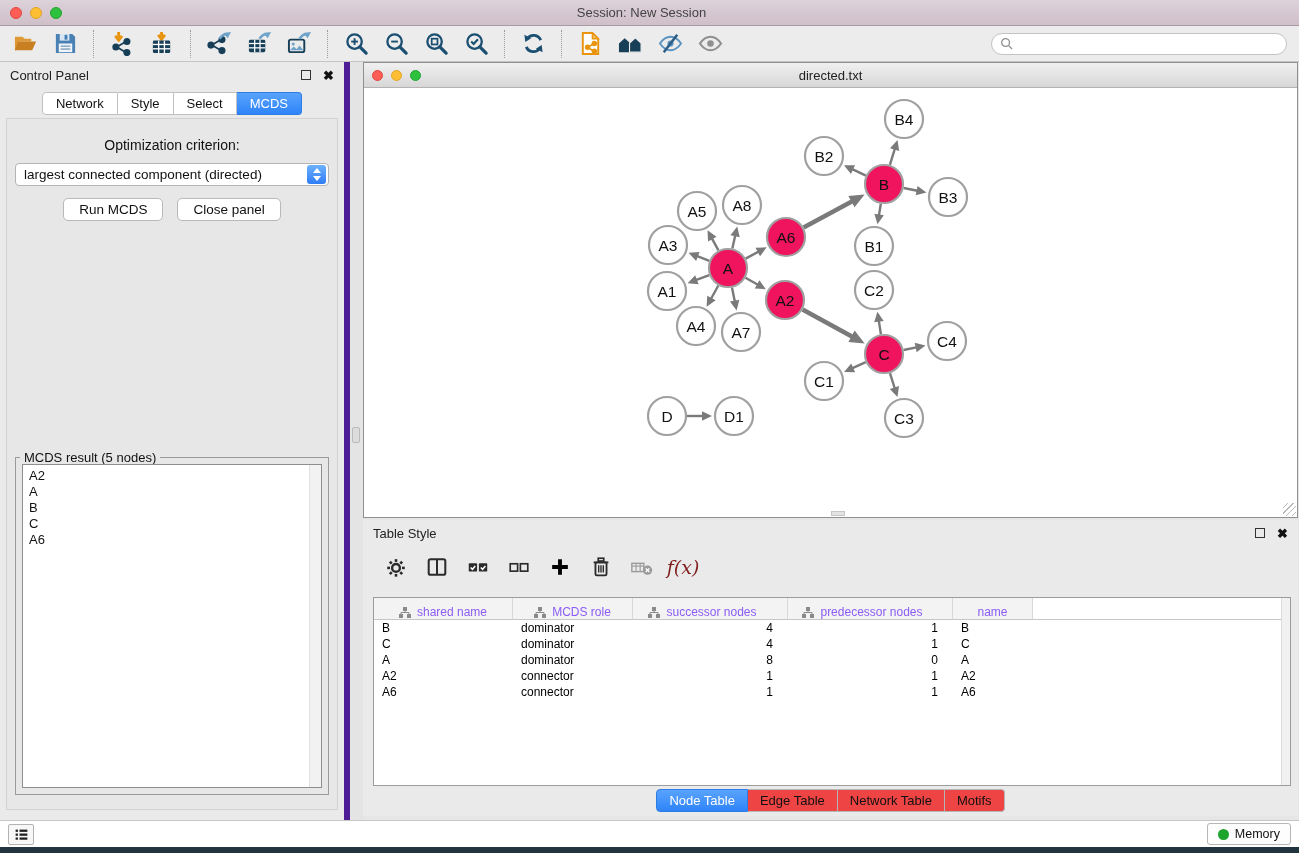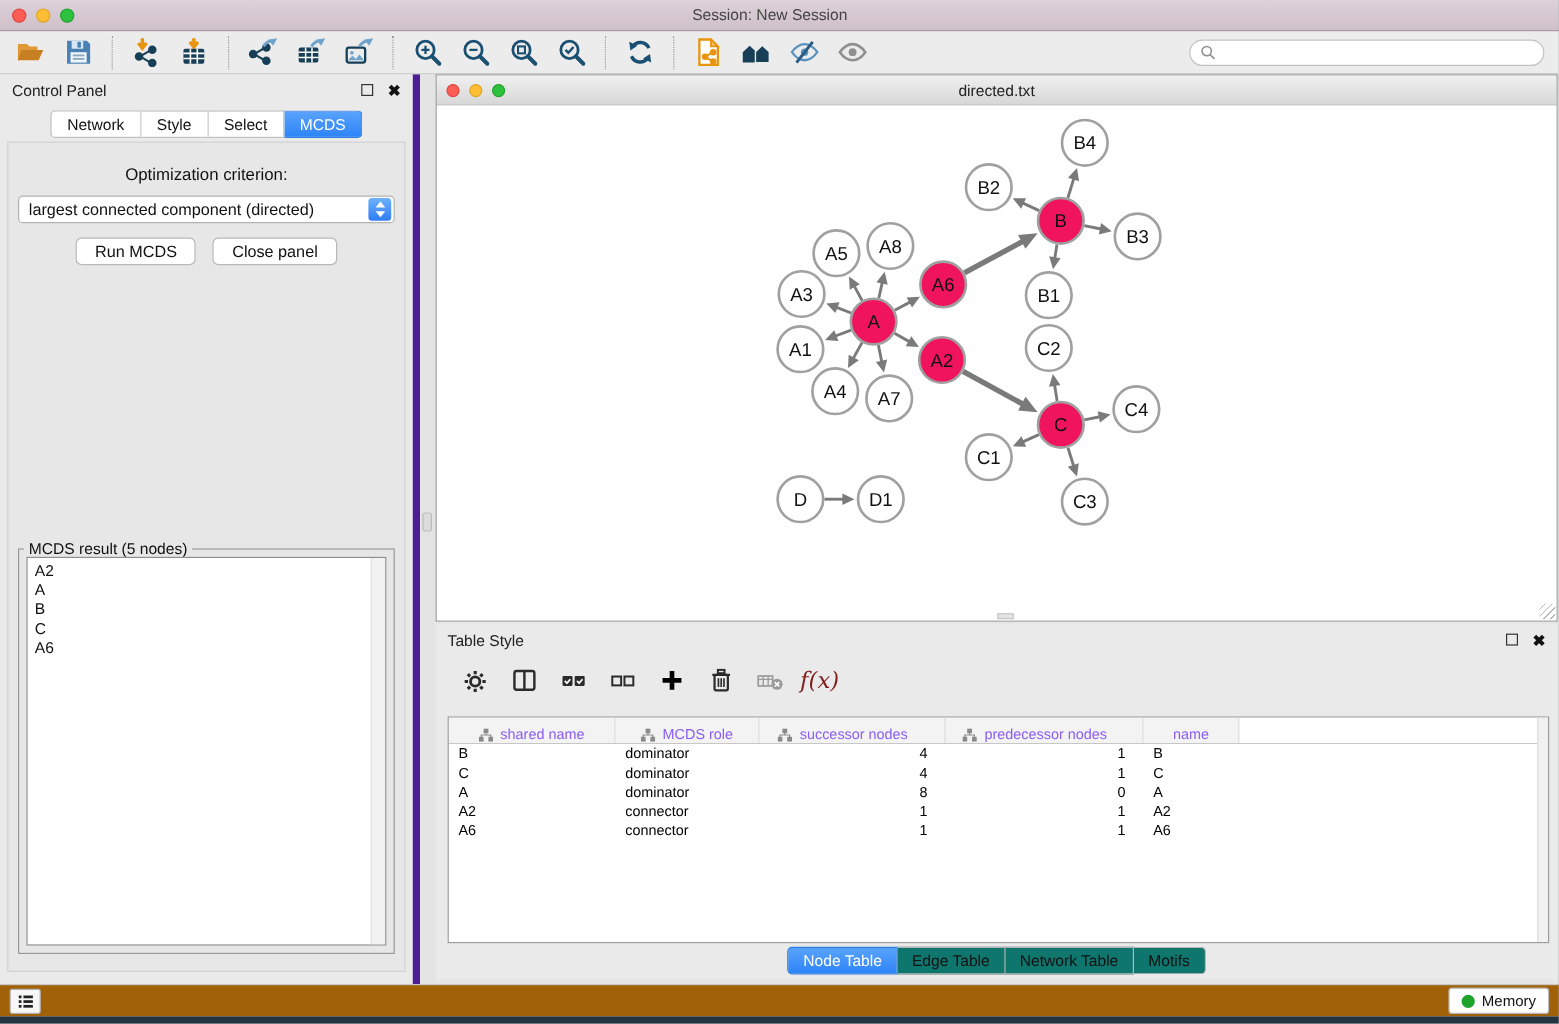--- a/index.html
+++ b/index.html
@@ -100,27 +100,27 @@
   .dt-header { display:flex; height:22px; border-bottom:1px solid #c7c7c7; }
   .dt-hcell { background:#f3f3f3; border-right:1px solid #d8d8d8; display:flex; align-items:flex-end;
               justify-content:center; gap:6px; font-size:12px; color:#8b5cf6; }
   .dt-hcell svg { width:12px; height:12px; }
   .dt-hcell.filler { background:#fff; border-right:none; flex:1; }
   .dt-row { display:flex; height:16px; align-items:center; }
   .dt-cell { font-size:12px; color:#000; padding:0 8px; white-space:nowrap; overflow:hidden; }
   .c0 { width:139px; } .c1 { width:120px; } .c2 { width:155px; text-align:right; padding-right:15px; }
   .c3 { width:165px; text-align:right; padding-right:15px; } .c4 { width:80px; }
   .tp-tabs { position:absolute; bottom:4px; left:0; right:0; display:flex; justify-content:center; }
-  .tp-tab { font-size:13px; padding:3px 12px; background:#0f766e; border:1px solid #b5b5b5; border-left:none; color:#111; }
+  .tp-tab { font-size:13px; padding:3px 12px; background:#ef4444; border:1px solid #b5b5b5; border-left:none; color:#111; }
   .tp-tab:first-child { border-left:1px solid #b5b5b5; border-radius:4px 0 0 4px; }
   .tp-tab:last-child { border-radius:0 4px 4px 0; }
   .tp-tab.active { background:linear-gradient(#59a3fd,#2e84f8); border-color:#2e7de2; color:#fff; }
 
   
-  .statusbar { height:27px; background:#a16207; border-top:1px solid #c6c6c6; display:flex;
+  .statusbar { height:27px; background:#ffffff; border-top:1px solid #c6c6c6; display:flex;
                align-items:center; padding:0 8px; flex:0 0 auto; }
   .sb-left-btn { width:26px; height:21px; background:#f7f7f7; border:1px solid #b3b3b3; border-radius:2px;
                  display:flex; align-items:center; justify-content:center; }
   .sb-left-btn svg { width:17px; height:17px; }
   .memory-btn { margin-left:auto; height:22px; background:#fdfdfd; border:1px solid #b6b6b6; border-radius:3px;
                 display:flex; align-items:center; gap:6px; padding:0 10px; }
   .memory-dot { width:11px; height:11px; border-radius:50%; background:#1ea32c; }
   .memory-btn span.lbl { font-size:12.5px; color:#111; }
   .desktop-strip { height:6px; background:#22343f; flex:0 0 auto; }
 </style>

